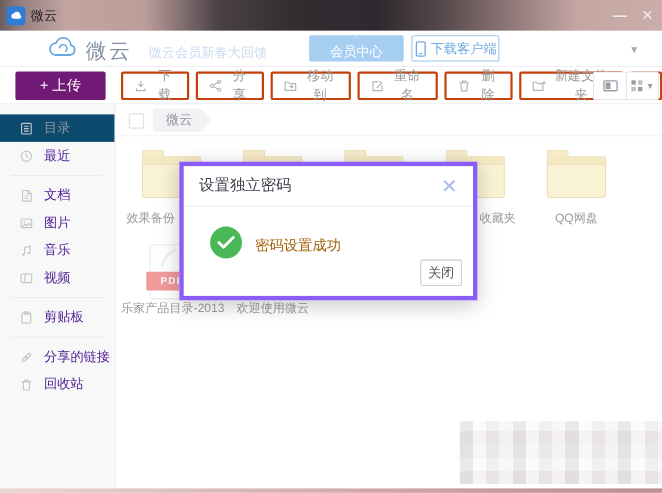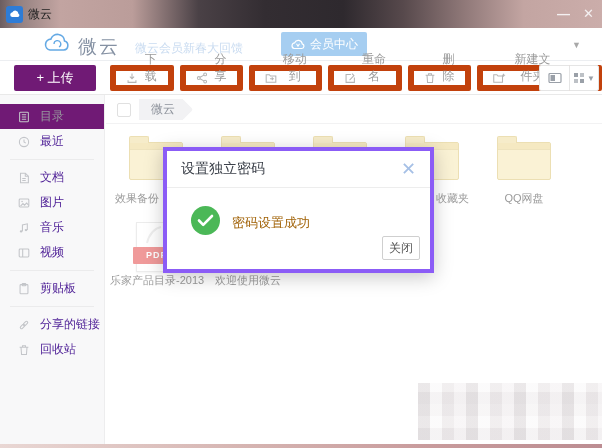--- a/index.html
+++ b/index.html
@@ -19,51 +19,51 @@
   .win-min { letter-spacing:-1px; font-weight:bold; }
 
   
   .header { position:absolute; left:0; top:28px; width:602px; height:33px; background:#fff;
     border-bottom:1px solid #eceef1; }
   .logo-cloud { position:absolute; left:42px; top:3px; }
   .logo-text { position:absolute; left:78px; top:6px; font-size:19px; color:#8591a3; letter-spacing:2px; }
   .promo { position:absolute; left:135px; top:12px; font-size:12px; color:#cadcf1; }
   .member-btn { position:absolute; left:281px; top:4px; width:86px; height:24px; background:#a6cef1;
     border:none; border-radius:2px; color:#fff; font-size:12px; display:flex; align-items:center; justify-content:center; gap:4px;
-    font-family:inherit; }
+    font-family:inherit;flex-direction:column; }
   .dlclient-btn { position:absolute; left:374px; top:4px; width:80px; height:24px; background:#fff;
     border:1px solid #9ec6ec; border-radius:2px; color:#6fa9e4; font-size:12px; display:flex; align-items:center; justify-content:center; gap:4px;
     font-family:inherit; }
   .search-box { position:absolute; left:461px; top:4px; width:102px; height:24px; }
   .search-box input { width:102px; height:24px; border:1px solid #e4e4e4; border-radius:2px; padding:0 4px 0 24px;
     font-size:11px; color:#666; font-family:inherit; outline:none; }
   .search-box input::placeholder { color:#c8c8c8; }
   .search-glass { position:absolute; left:6px; top:5px; }
   .header-caret { position:absolute; left:572px; top:12px; font-size:9px; color:#a8a8a8; }
 
   
   .toolbar { position:absolute; left:0; top:61px; width:602px; height:34px; background:#fff; border-bottom:1px solid #e9e9e9; }
   .upload-btn { position:absolute; left:14px; top:4px; width:82px; height:26px; background:#701a75; border:none;
     border-radius:2px; color:#fff; font-size:13px; font-family:inherit; }
   .tb-group { position:absolute; left:110px; top:4px; display:flex; gap:6px; }
-  .tb-btn { height:26px; background:#fff; border:6px solid #c2410c; border-radius:2px; color:#9b9b9b; font-size:12px;
-    display:flex; align-items:flex-end; gap:4px; padding:0 9px; font-family:inherit; }
+  .tb-btn { height:26px; background:#fff; border:2px solid #c2410c; border-radius:2px; color:#9b9b9b; font-size:12px;
+    display:flex; align-items:center; gap:4px; padding:0 9px; font-family:inherit; }
   .tb-btn svg { color:#b5b5b5; flex:none; }
   .tb-icon-only { width:30px; justify-content:center; padding:0; }
   .view-group { position:absolute; right:3px; top:4px; display:flex; }
   .view-btn { width:30px; height:26px; background:#fff; border:1px solid #e5e5e5; display:flex; align-items:center; justify-content:center; color:#9aa0a8; }
   .view-btn:first-child { border-radius:2px 0 0 2px; border-right:none; }
   .view-btn:last-child { border-radius:0 2px 2px 0; }
   .view-caret { font-size:8px; color:#9aa0a8; margin-left:2px; }
 
   
   .sidebar { position:absolute; left:0; top:95px; width:105px; bottom:4px; background:#f8f8f9; border-right:1px solid #ededee; padding-top:9px; }
   .side-item { height:25px; display:flex; align-items:center; padding-left:17px; gap:9px; font-size:12px; color:#4c1d95; cursor:default; }
   .side-item svg { color:#c3c5c9; flex:none; }
-  .side-item.selected { background:#701a75; color:#97999e; }
+  .side-item.selected { background:#0c4a6e; color:#97999e; }
   .side-sep { border-top:1px solid #ebebec; margin:5px 10px; }
 
   
   .content { position:absolute; left:106px; top:95px; right:0; bottom:4px; background:#fff; }
   .crumb-row { position:absolute; left:0; top:0; right:0; height:29px; border-bottom:1px solid #f2f2f3; }
   .crumb-check { position:absolute; left:11px; top:8px; width:14px; height:14px; border:1px solid #e0e0e0; border-radius:2px; background:#fff; }
   .crumb-tab { position:absolute; left:33px; top:4px; height:21px; background:#f2f2f4; padding:0 8px 0 12px; font-size:12px;
     color:#8e939c; line-height:21px; }
   .crumb-tab::after { content:""; position:absolute; right:-7px; top:3px; width:15px; height:15px; background:#f2f2f4;
     transform:rotate(45deg); border-radius:2px; z-index:0; }
@@ -131,20 +131,27 @@
     </span>
     <span class="logo-text">微云</span>
     <span class="promo">微云会员新春大回馈</span>
     <button class="member-btn">
       <svg width="16" height="12" viewBox="0 0 16 12" fill="none" stroke="#fff" stroke-width="1.2">
         <path d="M4.2 10.5A2.9 2.9 0 0 1 4.7 4.8 3.9 3.9 0 0 1 12.2 5.8 2.4 2.4 0 0 1 11.8 10.5z"></path>
         <path d="M6.5 5.8 8 8.2 9.5 5.8" stroke-width="1.1"></path>
       </svg>
       <span>会员中心</span>
     </button>
+    <button class="dlclient-btn">
+      <svg width="11" height="15" viewBox="0 0 11 15" fill="none" stroke="#6fa9e4" stroke-width="1.2">
+        <rect x="1.5" y="1" width="8" height="13" rx="1.4"></rect>
+        <path d="M4.2 11.8h2.6"></path>
+      </svg>
+      <span>下载客户端</span>
+    </button>
     <span class="header-caret">▼</span>
   </div>
 
   <div class="toolbar">
     <button class="upload-btn">+ 上传</button>
     <div class="tb-group">
       <button class="tb-btn">
         <svg width="14" height="14" viewBox="0 0 16 16" fill="none" stroke="currentColor" stroke-width="1.2">
             <path d="M8 2.8v6M5.6 6.4 8 8.8l2.4-2.4M3.5 10.5V13h9v-2.5"></path>
           </svg>

